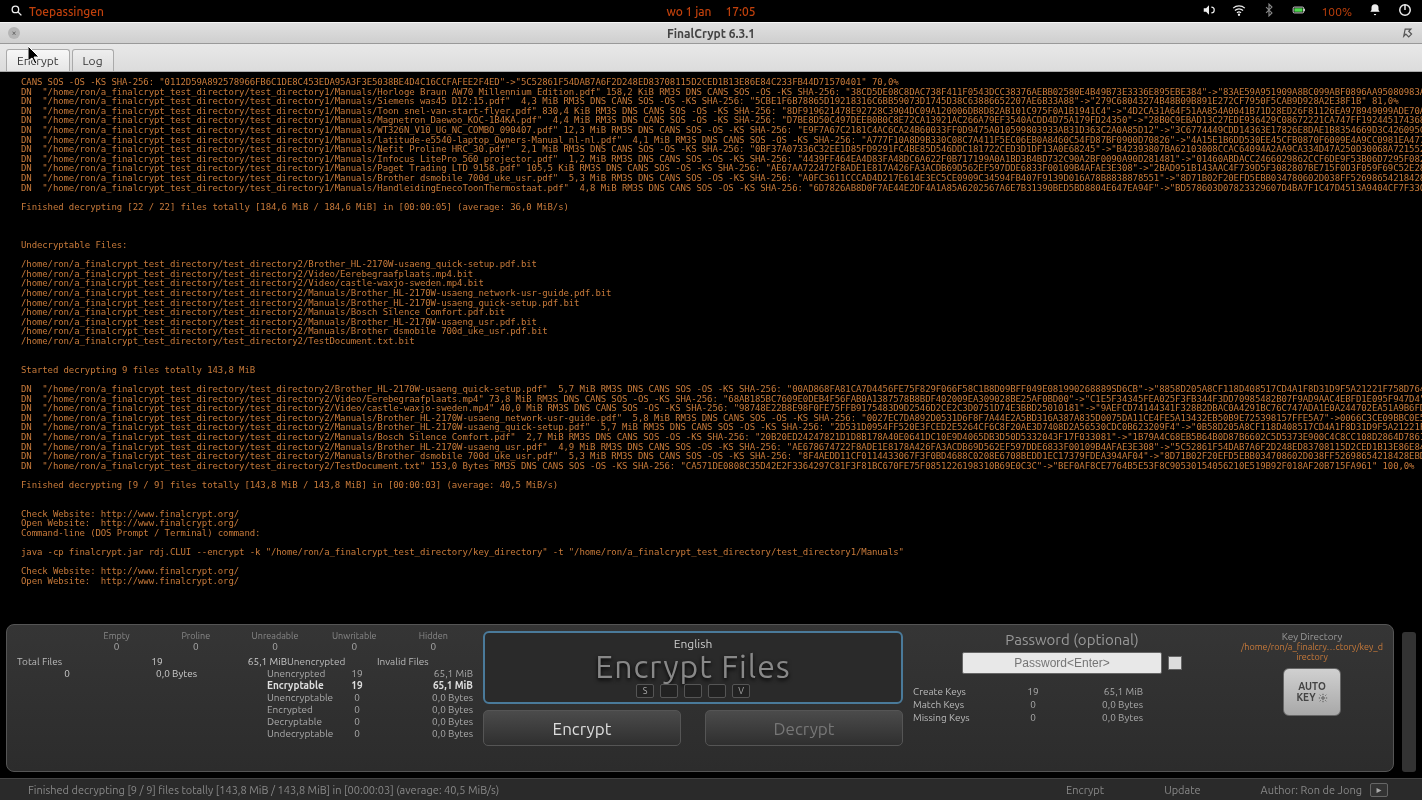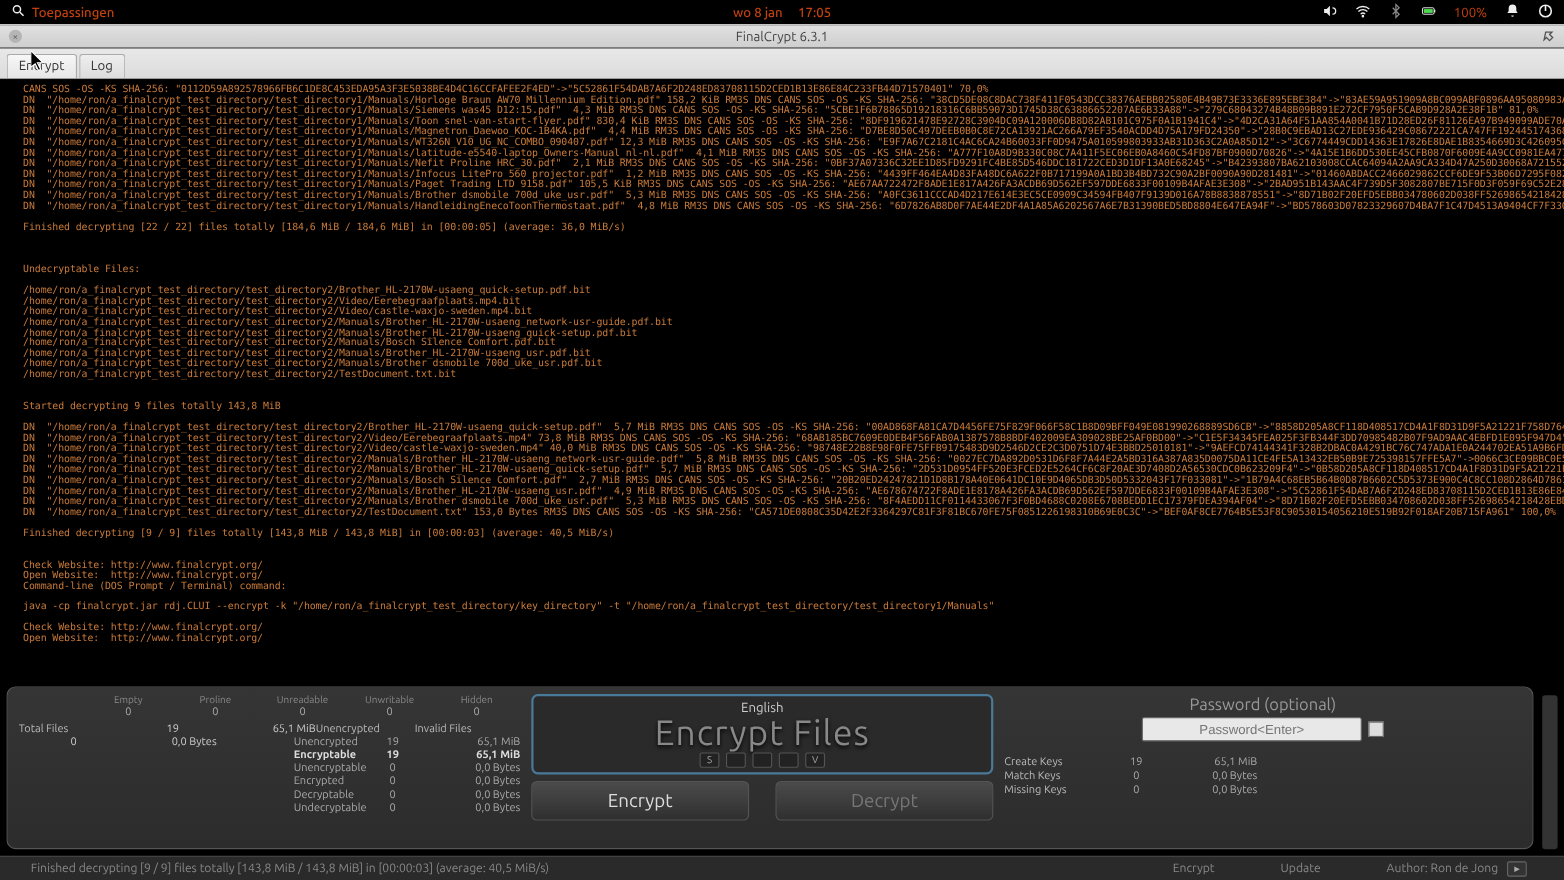--- a/index.html
+++ b/index.html
@@ -9,21 +9,21 @@
 .top-bar { height: 22px; background: #000; display: flex; align-items: center; padding: 0 10px; font-size: 12px; color: #c2410c; }
 .top-bar .left { display: flex; align-items: center; gap: 6px; font-weight: 500; }
 .top-bar .center { position: absolute; left: 50%; transform: translateX(-50%); display: flex; gap: 14px; font-weight: 500;}
 .top-bar .right { margin-left: auto; display: flex; align-items: center; gap: 16px; }
 .top-bar .right svg { width: 14px; height: 14px; }
 .search-icon svg { width: 13px; height: 13px; }
 
 
 .title-bar { height: 22px; background: linear-gradient(#e0e0e0,#cfcfcf); border-top:1px solid #f5f5f5; border-bottom:1px solid #999; display: flex; align-items: center; padding: 0 8px; color:#444; font-size:12px; position: relative; }
 .title-bar .close { width:12px; height:12px; border-radius:50%; background:#b5b5b5; display:flex; align-items:center; justify-content:center; font-size:9px; color:#555; cursor:pointer; }
-.title-bar .title { position:absolute; left:50%; transform:translateX(-50%); font-weight:400; }
+.title-bar .title { position:absolute; left:50%; transform:translateX(-50%); font-weight:700; }
 .title-bar .max { position:absolute; right:8px; cursor:pointer; }
 .cursor-arrow { position:absolute; left:28px; top:46px; z-index:50; pointer-events:none; }
 
 
 .tabs-row { height: 28px; background: linear-gradient(#e8e8e8,#dcdcdc); border-bottom:1px solid #aaa; display:flex; align-items:flex-end; padding-left:6px; }
 .tab { padding: 4px 10px; font-size:12px; color:#333; border:1px solid #aaa; border-bottom:none; background:linear-gradient(#f7f7f7,#e6e6e6); border-radius:3px 3px 0 0; margin-right:2px; cursor:pointer; }
 .tab:nth-child(2){ background:linear-gradient(#eee,#ddd); }
 
 
 .log-area { position:absolute; top:72px; left:0; right:0; bottom:180px; background:#000; padding:6px 21px; overflow:hidden; }
@@ -79,21 +79,21 @@
   <div class="left">
     <span class="search-icon">
       <svg viewBox="0 0 24 24" fill="none" stroke="#eee" stroke-width="2.5">
           <circle cx="10" cy="10" r="6"></circle>
           <line x1="15" y1="15" x2="21" y2="21"></line>
         </svg>
     </span>
     <span>Toepassingen</span>
   </div>
   <div class="center">
-    <span>wo  8 jan</span>
+    <span>wo  1 jan</span>
     <span>17:05</span>
   </div>
   <div class="right">
     <span><svg viewBox="0 0 24 24" fill="#eee">
           <path d="M3 9v6h4l5 5V4L7 9H3z"></path>
           <path d="M16 7a5 5 0 010 10" fill="none" stroke="#eee" stroke-width="2"></path>
         </svg></span>
     <span><svg viewBox="0 0 24 24" fill="none" stroke="#eee" stroke-width="2">
           <path d="M2 8.82a15 15 0 0120 0"></path>
           <path d="M5 12.86a10 10 0 0114 0"></path>
@@ -273,20 +273,34 @@
           <span class="n">19</span>
           <span class="s">65,1 MiB</span>
         <span class="l">Match Keys</span>
           <span class="n">0</span>
           <span class="s">0,0 Bytes</span>
         <span class="l">Missing Keys</span>
           <span class="n">0</span>
           <span class="s">0,0 Bytes</span>
       </div>
     </div>
+    <div class="dir-block">
+      <div class="hdr">Key Directory</div>
+      <div class="path">/home/ron/a_finalcry…ctory/key_directory</div>
+      <div class="auto-key">
+        <span>AUTO</span>
+        <span class="k">
+            <span>KEY</span>
+            <svg width="10" height="10" viewBox="0 0 24 24" fill="none" stroke="#444" stroke-width="2">
+              <circle cx="12" cy="12" r="3"></circle>
+              <path d="M12 2v3M12 19v3M4.2 4.2l2.1 2.1M17.7 17.7l2.1 2.1M2 12h3M19 12h3M4.2 19.8l2.1-2.1M17.7 6.3l2.1-2.1"></path>
+            </svg>
+          </span>
+      </div>
+    </div>
   </div>
 </div>
 
 <div class="vscroll"></div>
 
 <div class="status-footer">
   <span class="msg">Finished decrypting [9 / 9] files totally [143,8 MiB / 143,8 MiB] in [00:00:03] (average: 40,5 MiB/s)</span>
   <div class="links">
     <span>Encrypt</span>
     <span>Update</span>

